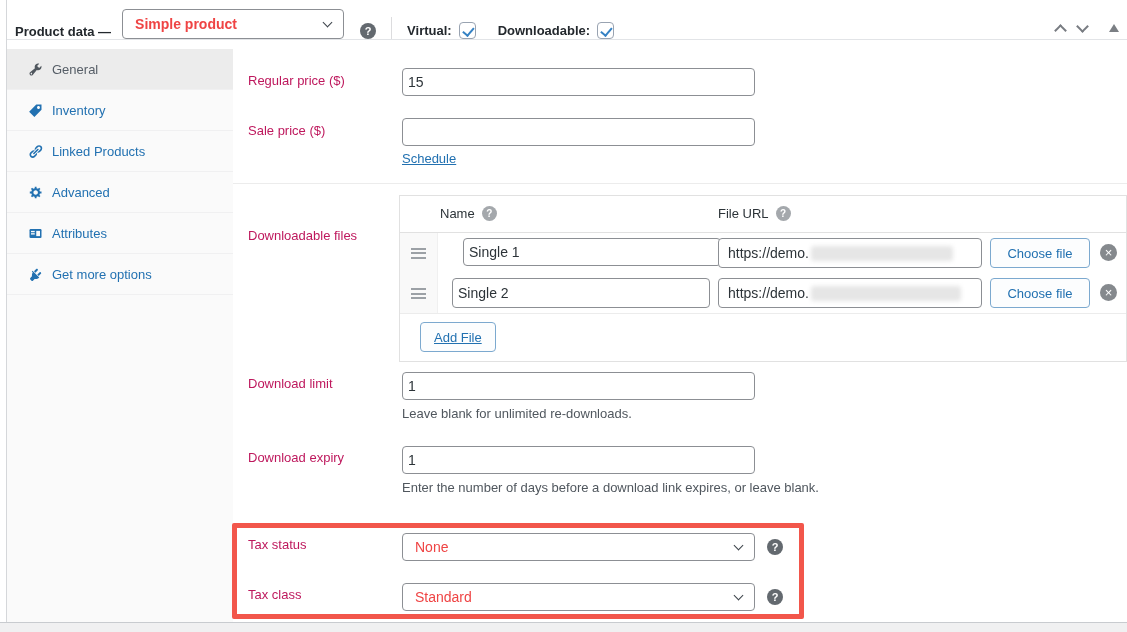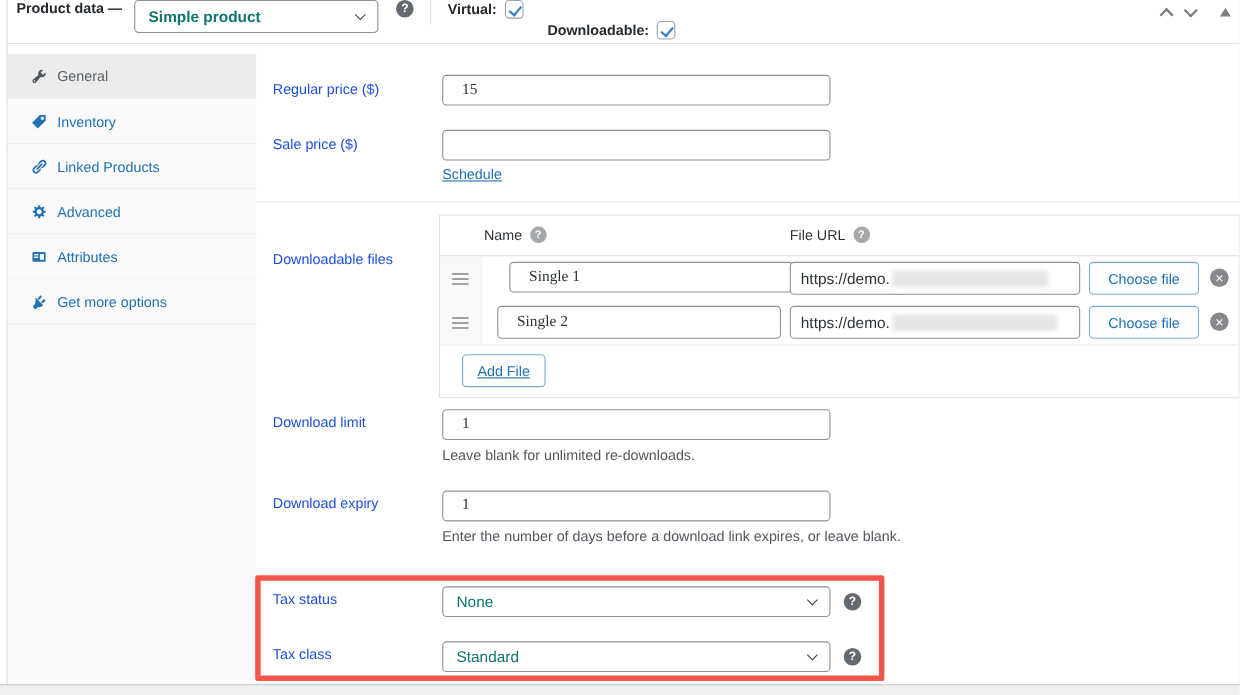--- a/index.html
+++ b/index.html
@@ -7,25 +7,25 @@
   body { font-family:"Liberation Sans","DejaVu Sans",sans-serif; font-size:13px; color:#3c434a; }
 
   .stage { position:relative; width:1127px; height:632px; background:#fff; overflow:hidden; }
 
   
   .left-border { position:absolute; left:6px; top:0; width:1px; height:623px; background:#d5d7da; }
   .bottom-strip { position:absolute; left:0; top:622px; width:100%; height:10px; background:#f0f0f1; border-top:1px solid #c8cbcf; }
 
   
   .pd-header { position:absolute; left:7px; right:0; top:0; height:40px; background:#fff;
-               border-bottom:1px solid #e2e4e7; display:flex; align-items:flex-start; padding-left:8px; }
+               border-bottom:1px solid #e2e4e7; display:flex; align-items:flex-end; padding-left:8px; }
   .pd-title { font-weight:700; font-size:13px; color:#23282d; white-space:nowrap; }
   .select-box { height:30px; border:1px solid #8c8f94; border-radius:4px; background:#fff;
                 display:flex; align-items:center; justify-content:space-between;
-                padding:0 12px; cursor:pointer; color:#0f766e; }
+                padding:0 12px; cursor:pointer; color:#ef4444; }
   .pt-select { width:222px; margin-left:11px; font-weight:600; font-size:14px; }
   .chev-down { width:7px; height:7px; border-right:1.6px solid #3c434a; border-bottom:1.6px solid #3c434a;
                transform:rotate(45deg); margin-top:-4px; flex:0 0 auto; }
   .help-badge { width:16px; height:16px; border-radius:50%; background:#63696f; color:#fff;
                 font-size:11px; font-weight:700; display:inline-flex; align-items:center;
                 justify-content:center; cursor:pointer; flex:0 0 auto; line-height:1; }
   .help-badge.light { background:#a4a8ac; width:15px; height:15px; font-size:10px; }
   .hd-help { margin-left:16px; }
   .hd-sep { width:1px; height:22px; background:#dcdcde; margin:0 15px; }
   .hd-check-label { font-weight:600; color:#23282d; }
@@ -45,23 +45,23 @@
   
   .sidebar { position:absolute; left:7px; top:49px; width:226px; height:573px; background:#fafafa; }
   .side-item { height:41px; display:flex; align-items:center; gap:9px; padding-left:21px;
                color:#2271b1; border-bottom:1px solid #f0f0f1; cursor:pointer; background:#fafafa; }
   .side-item.active { background:#ececec; color:#555d66; }
   .side-item svg { flex:0 0 auto; }
 
   
   .content { position:absolute; left:233px; top:49px; width:894px; height:573px; background:#fff; }
   .abs { position:absolute; }
-  .fld-label { color:#1d4ed8; font-size:13px; }
+  .fld-label { color:#be185d; font-size:13px; }
   .txt-input { height:28px; border:1px solid #8c8f94; border-radius:4px; background:#fff;
-               font-family:Liberation Serif, serif; font-size:14px; color:#2c3338; padding:0 17px; outline:none; }
+               font-family:Liberation Sans, sans-serif; font-size:14px; color:#2c3338; padding:0 5px; outline:none; }
   .help-text { color:#50575e; font-size:13px; }
   .link { color:#2271b1; text-decoration:underline; cursor:pointer; font-size:13px; }
   .divider { border-top:1px solid #ececec; }
 
   
   .files-table { border:1px solid #e1e1e1; background:#fff; }
   .ft-header { position:absolute; left:0; top:0; right:0; height:37px; border-bottom:1px solid #e1e1e1;
                background:#fff; }
   .ft-col-label { color:#2c3338; font-size:13px; display:inline-flex; align-items:center; gap:7px; }
   .ft-handle { width:38px; background:#f9f9f9; border-right:1px solid #f0f0f0; display:flex;

